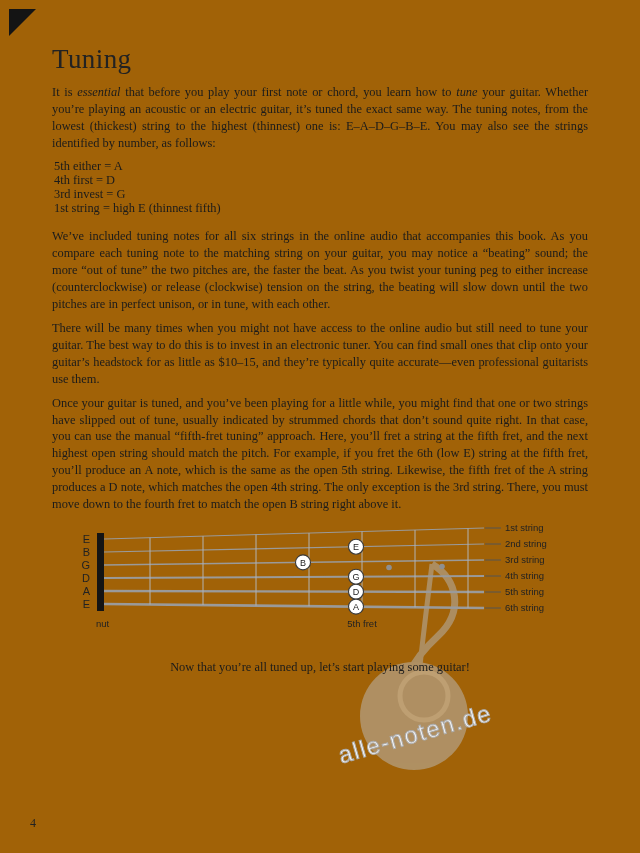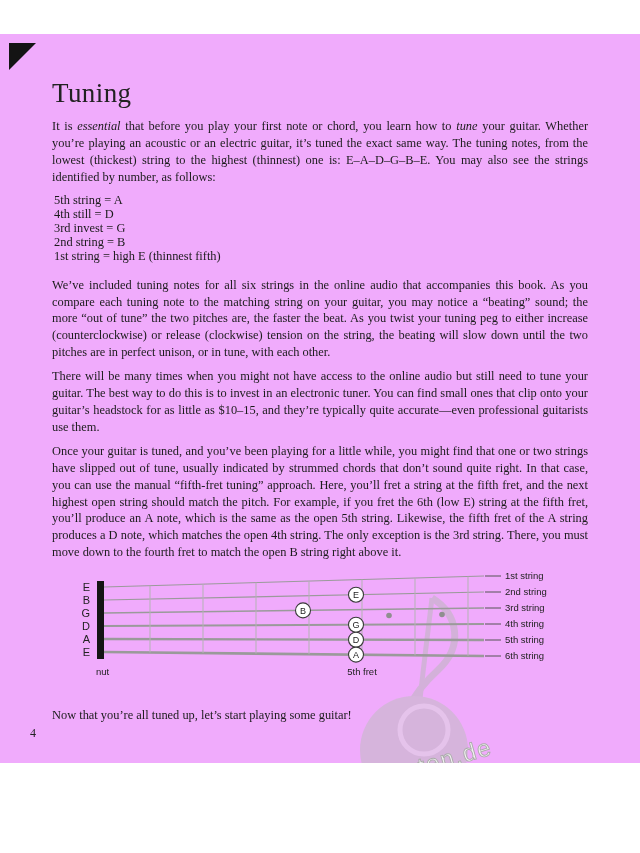--- a/index.html
+++ b/index.html
@@ -1,59 +1,58 @@
 <!DOCTYPE html>
 <html><head>
 <meta charset="utf-8">
 <style>
   * { margin:0; padding:0; box-sizing:border-box; }
   html,body { background:#ffffff; }
   .page {
-    position:relative; width:640px; height:729px; background:#f0abfc;
-    font-family:"Liberation Serif", serif; color:#1b1b1b; overflow:hidden;margin-top:34px;
+    position:relative; width:640px; height:853px; background:#a16207;
+    font-family:"Liberation Serif", serif; color:#1b1b1b; overflow:hidden;
   }
   .corner-mark {
     position:absolute; top:9px; left:9px; width:0; height:0;
     border-top:27px solid #141414; border-right:27px solid transparent;
   }
   .content { position:relative; padding:44px 52px 0 52px; z-index:2; }
   h1 {
     font-size:27px; font-weight:400; letter-spacing:0.4px;
     color:#222; margin-bottom:9px;
   }
   p { font-size:12.4px; line-height:16.9px; text-align:justify; margin-bottom:7px; }
   em { font-style:italic; }
   .string-list { list-style:none; margin:6px 0 13px 2px; }
   .string-list li { font-size:12.4px; line-height:14.2px; }
   .diagram { margin-top:8px; }
-  .closing { margin-top:16px; text-align:left; }
+  .closing { margin-top:16px; text-align:center; }
   .page-number {
     position:absolute; left:30px; bottom:22px; font-size:12px; color:#222; z-index:2;
   }
   .watermark { position:absolute; top:558px; right:122px; z-index:1; pointer-events:none; }
   .dtext { font-family:"Liberation Sans", sans-serif; fill:#222; }
 </style>
 </head>
 <body>
 
 <div class="page">
 
   <div class="corner-mark"></div>
 
   <div class="content">
 
     <h1>Tuning</h1>
 
     <p><span>It is </span><em>essential</em><span> that before you play your first note or chord, you learn how to </span><em>tune</em><span> your guitar. Whether you’re playing an acoustic or an electric guitar, it’s tuned the exact same way. The tuning notes, from the lowest (thickest) string to the highest (thinnest) one is: E–A–D–G–B–E. You may also see the strings identified by number, as follows:</span></p>
 
     <ul class="string-list">
-      <li>5th string = A</li>
-      <li>4th still = D</li>
+      <li>5th either = A</li>
+      <li>4th first = D</li>
       <li>3rd invest = G</li>
-      <li>2nd string = B</li>
       <li>1st string = high E (thinnest fifth)</li>
     </ul>
 
     <p>We’ve included tuning notes for all six strings in the online audio that accompanies this book. As you compare each tuning note to the matching string on your guitar, you may notice a “beating” sound; the more “out of tune” the two pitches are, the faster the beat. As you twist your tuning peg to either increase (counterclockwise) or release (clockwise) tension on the string, the beating will slow down until the two pitches are in perfect unison, or in tune, with each other.</p>
 
     <p>There will be many times when you might not have access to the online audio but still need to tune your guitar. The best way to do this is to invest in an electronic tuner. You can find small ones that clip onto your guitar’s headstock for as little as $10–15, and they’re typically quite accurate—even professional guitarists use them.</p>
 
     <p>Once your guitar is tuned, and you’ve been playing for a little while, you might find that one or two strings have slipped out of tune, usually indicated by strummed chords that don’t sound quite right. In that case, you can use the manual “fifth-fret tuning” approach. Here, you’ll fret a string at the fifth fret, and the next highest open string should match the pitch. For example, if you fret the 6th (low E) string at the fifth fret, you’ll produce an A note, which is the same as the open 5th string. Likewise, the fifth fret of the A string produces a D note, which matches the open 4th string. The only exception is the 3rd string. There, you must move down to the fourth fret to match the open B string right above it.</p>
 
     <div class="diagram">

